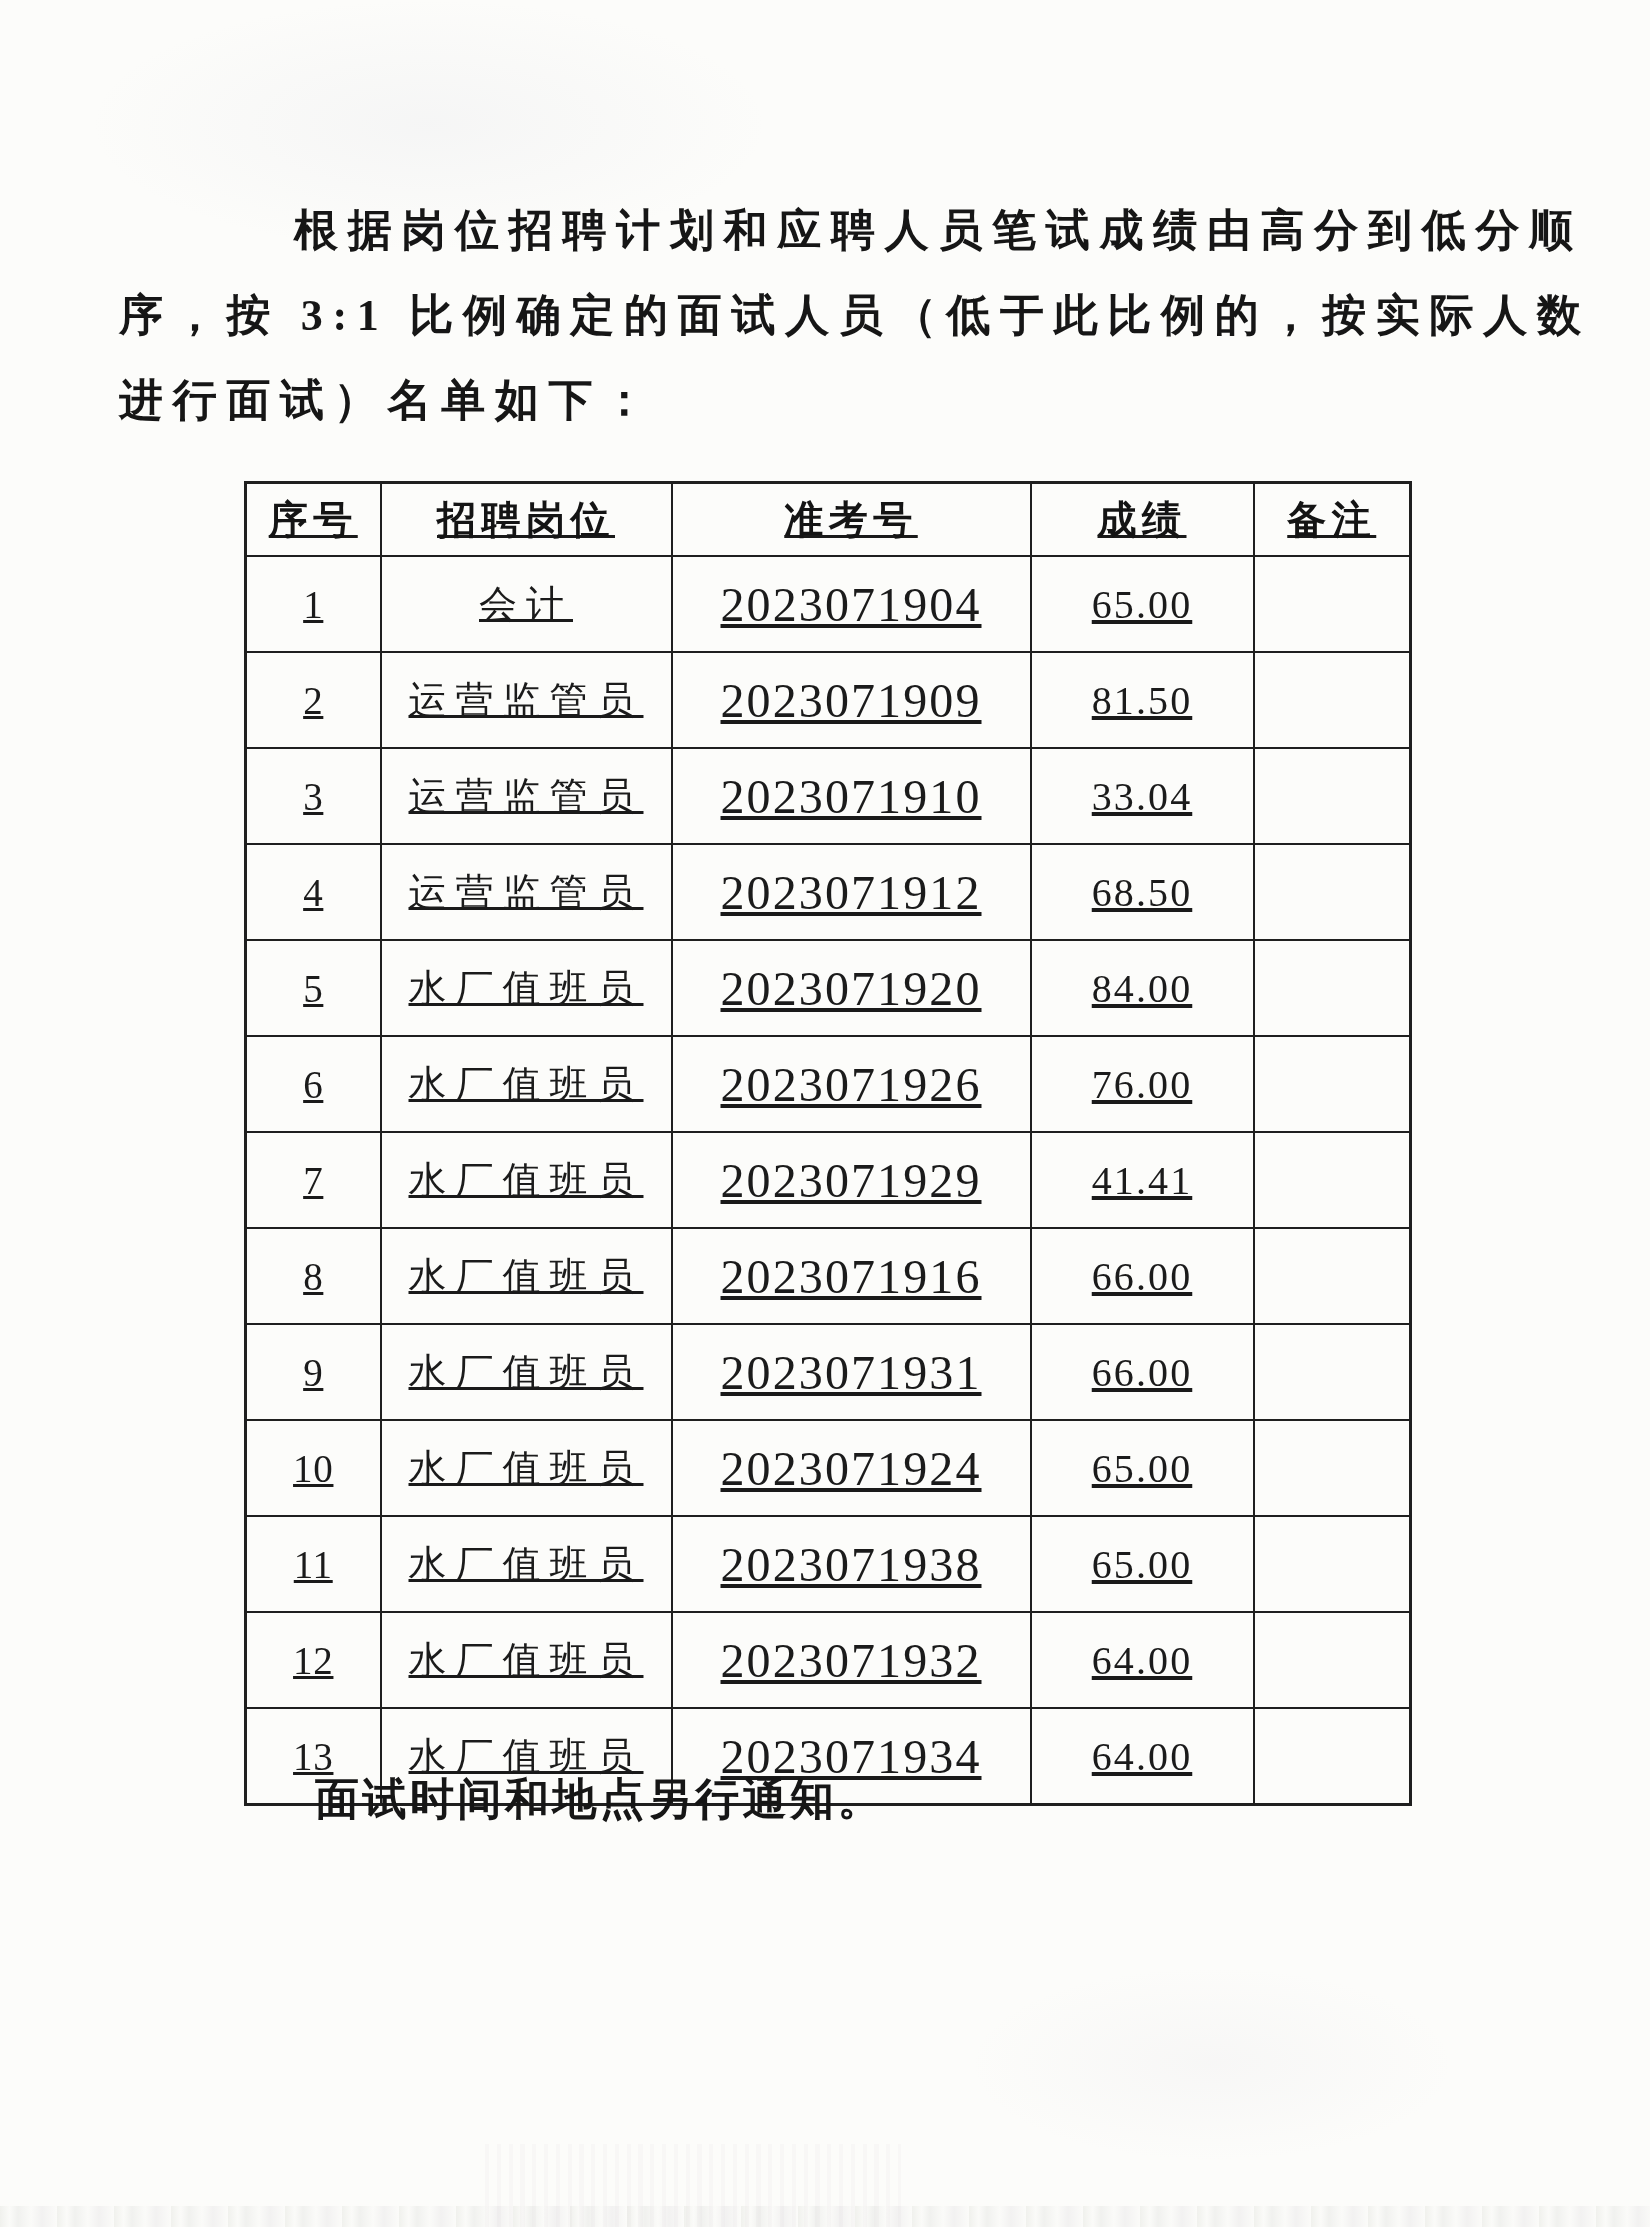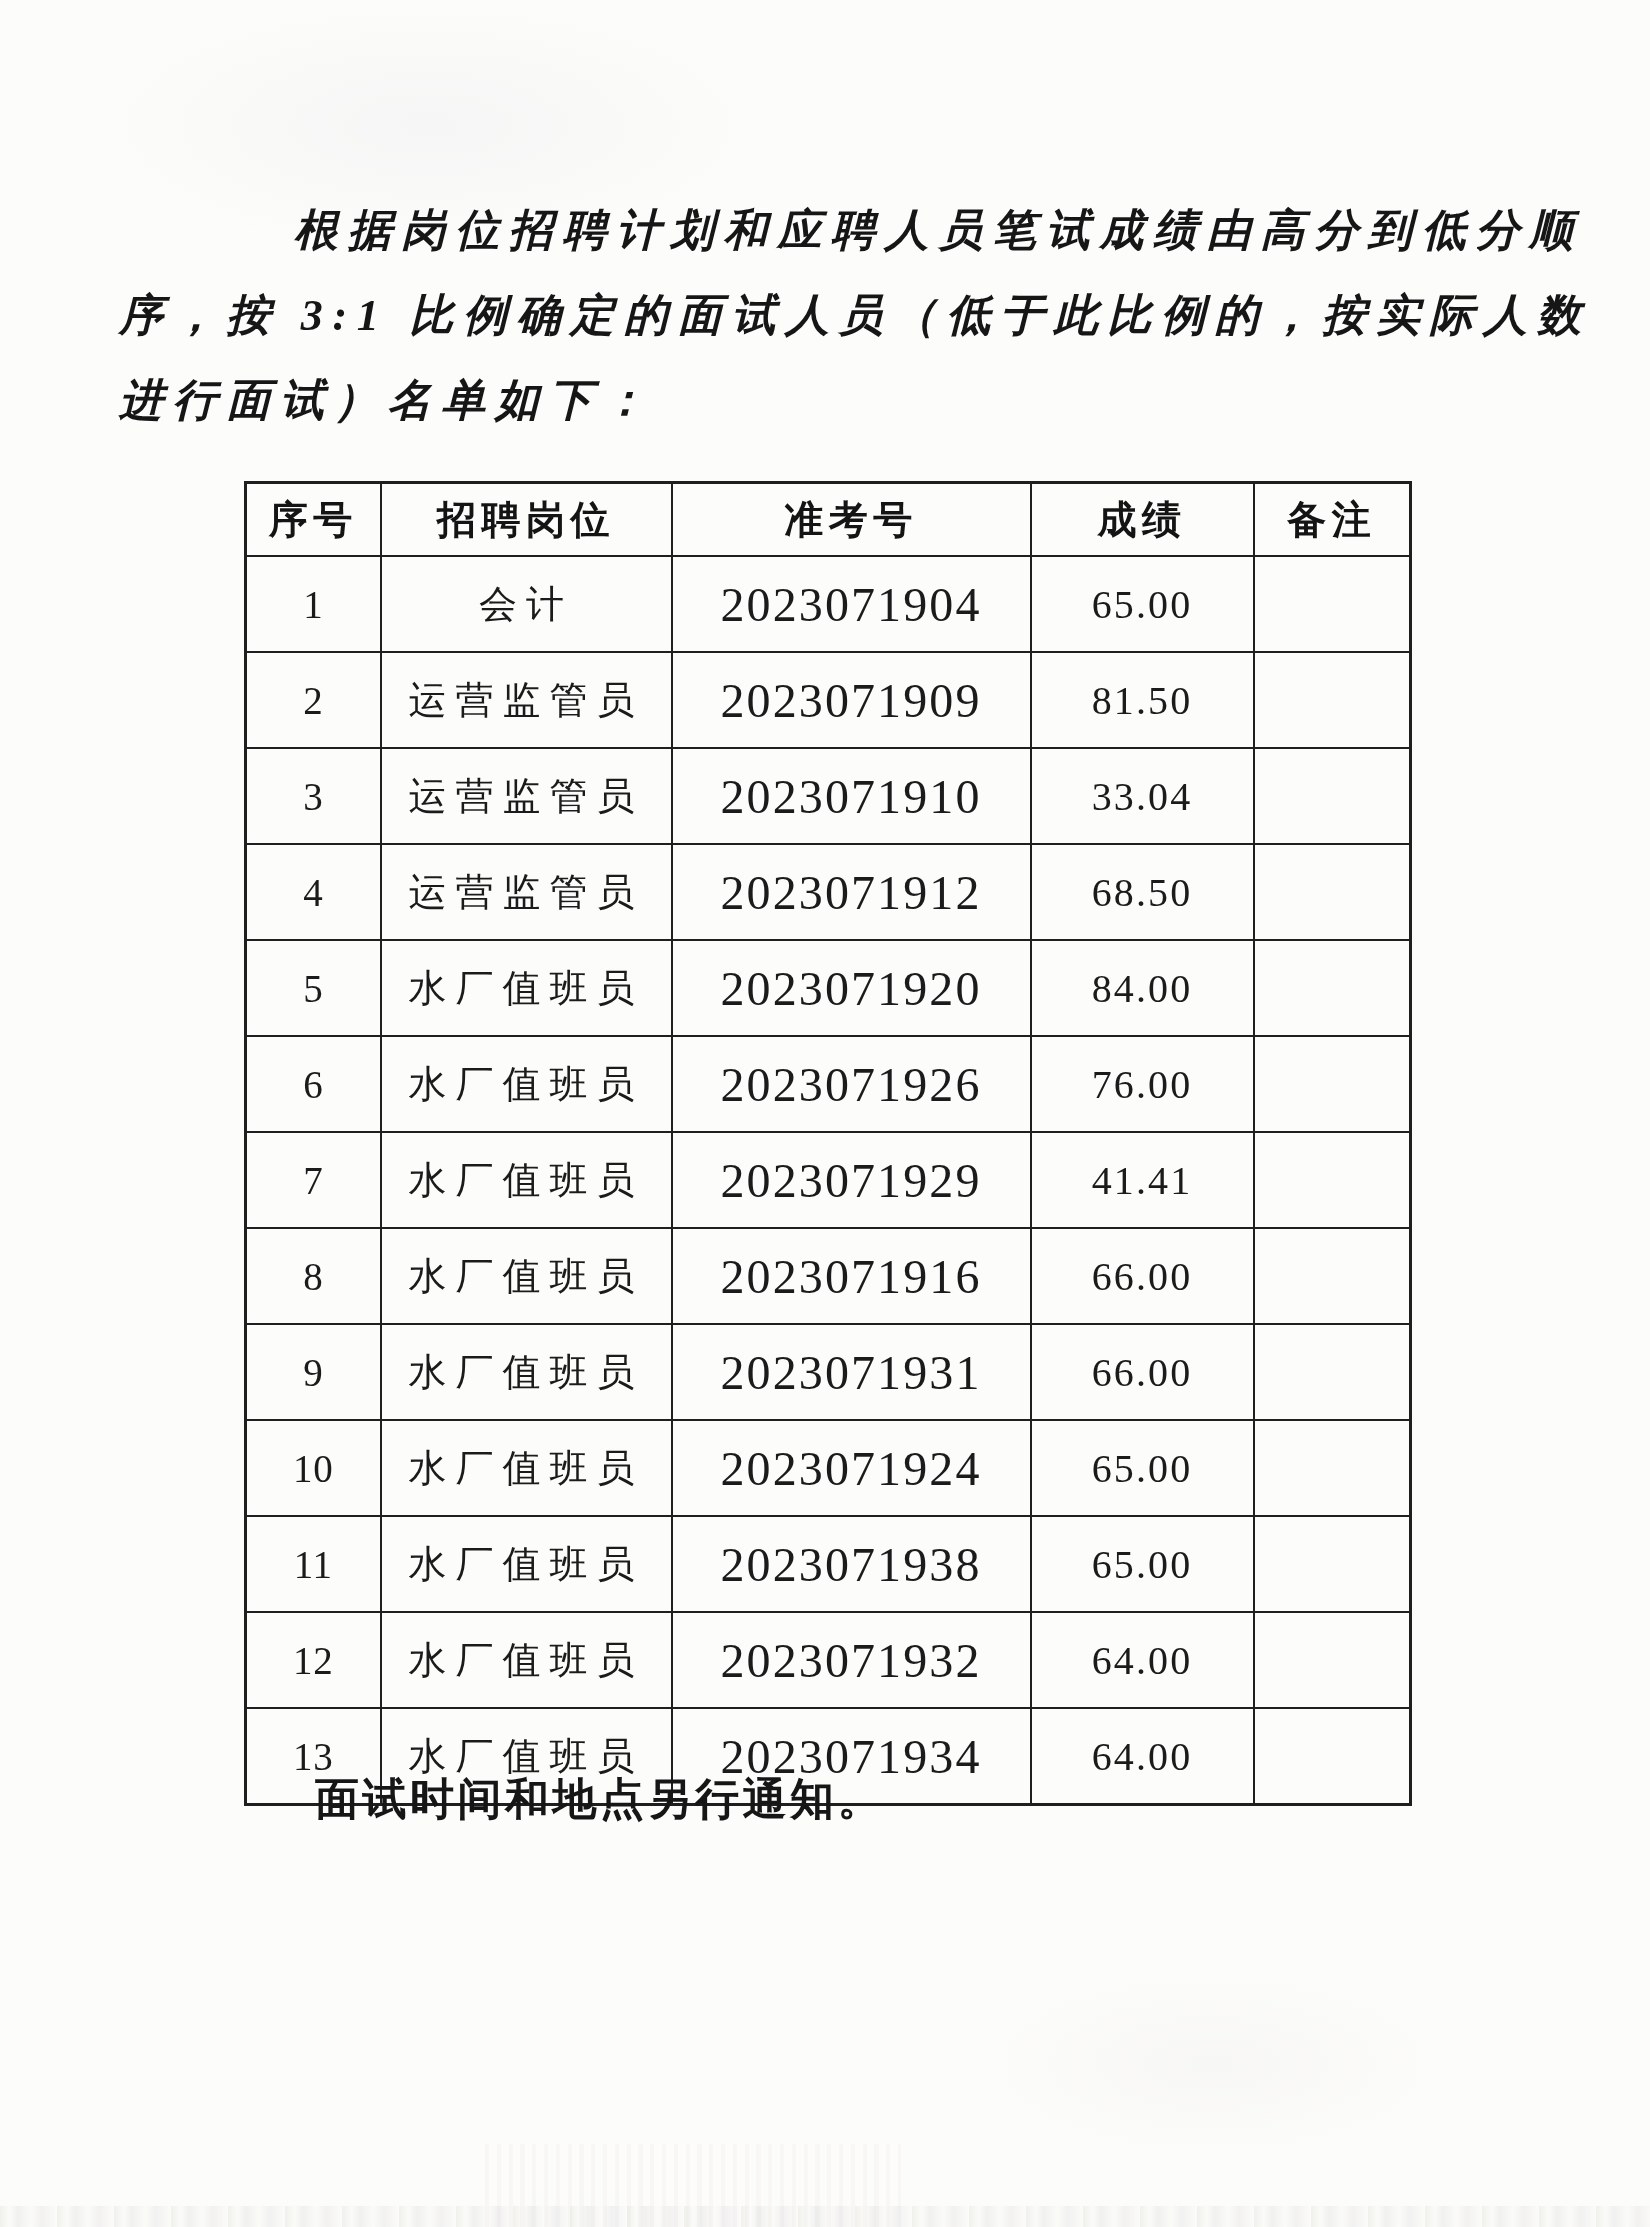--- a/index.html
+++ b/index.html
@@ -10,21 +10,21 @@
     margin:0 auto;
     background:
       radial-gradient(ellipse 485px 180px at 429px 125px, rgba(188,190,206,0.10), rgba(188,190,206,0) 70%),
       radial-gradient(ellipse 346px 139px at 1212px 2064px, rgba(190,185,200,0.08), rgba(190,185,200,0) 70%),
       #fcfcfa;
     color:#1a1a1a;
     overflow:hidden;
   }
   
   .intro{
-    position:absolute;left:119px;top:188px;width:1417px;font-style:italic;
+    position:absolute;left:119px;top:188px;width:1417px;
   }
   .intro .line{
     height:85px;line-height:85px;
     font-size:44px;font-weight:600;
     letter-spacing:9.7px;
     white-space:nowrap;
     color:#161616;
   }
   .intro .line.indent{padding-left:175px;}
   
@@ -33,21 +33,21 @@
     width:1164px;
     border-collapse:collapse;
     table-layout:fixed;
     background:transparent;
   }
   table.roster,
   table.roster td,
   table.roster th{
     border:2.1px solid #1f1f1f;
   }
-  table.roster{border-width:3.5px;}
+  table.roster{border-width:3.5px;text-decoration:underline;}
   table.roster th{
     height:69px;
     font-size:39px;font-weight:700;
     letter-spacing:5.5px;
     text-align:center;vertical-align:middle;
     color:#141414;
   }
   table.roster td{
     height:92px;
     text-align:center;vertical-align:middle;

